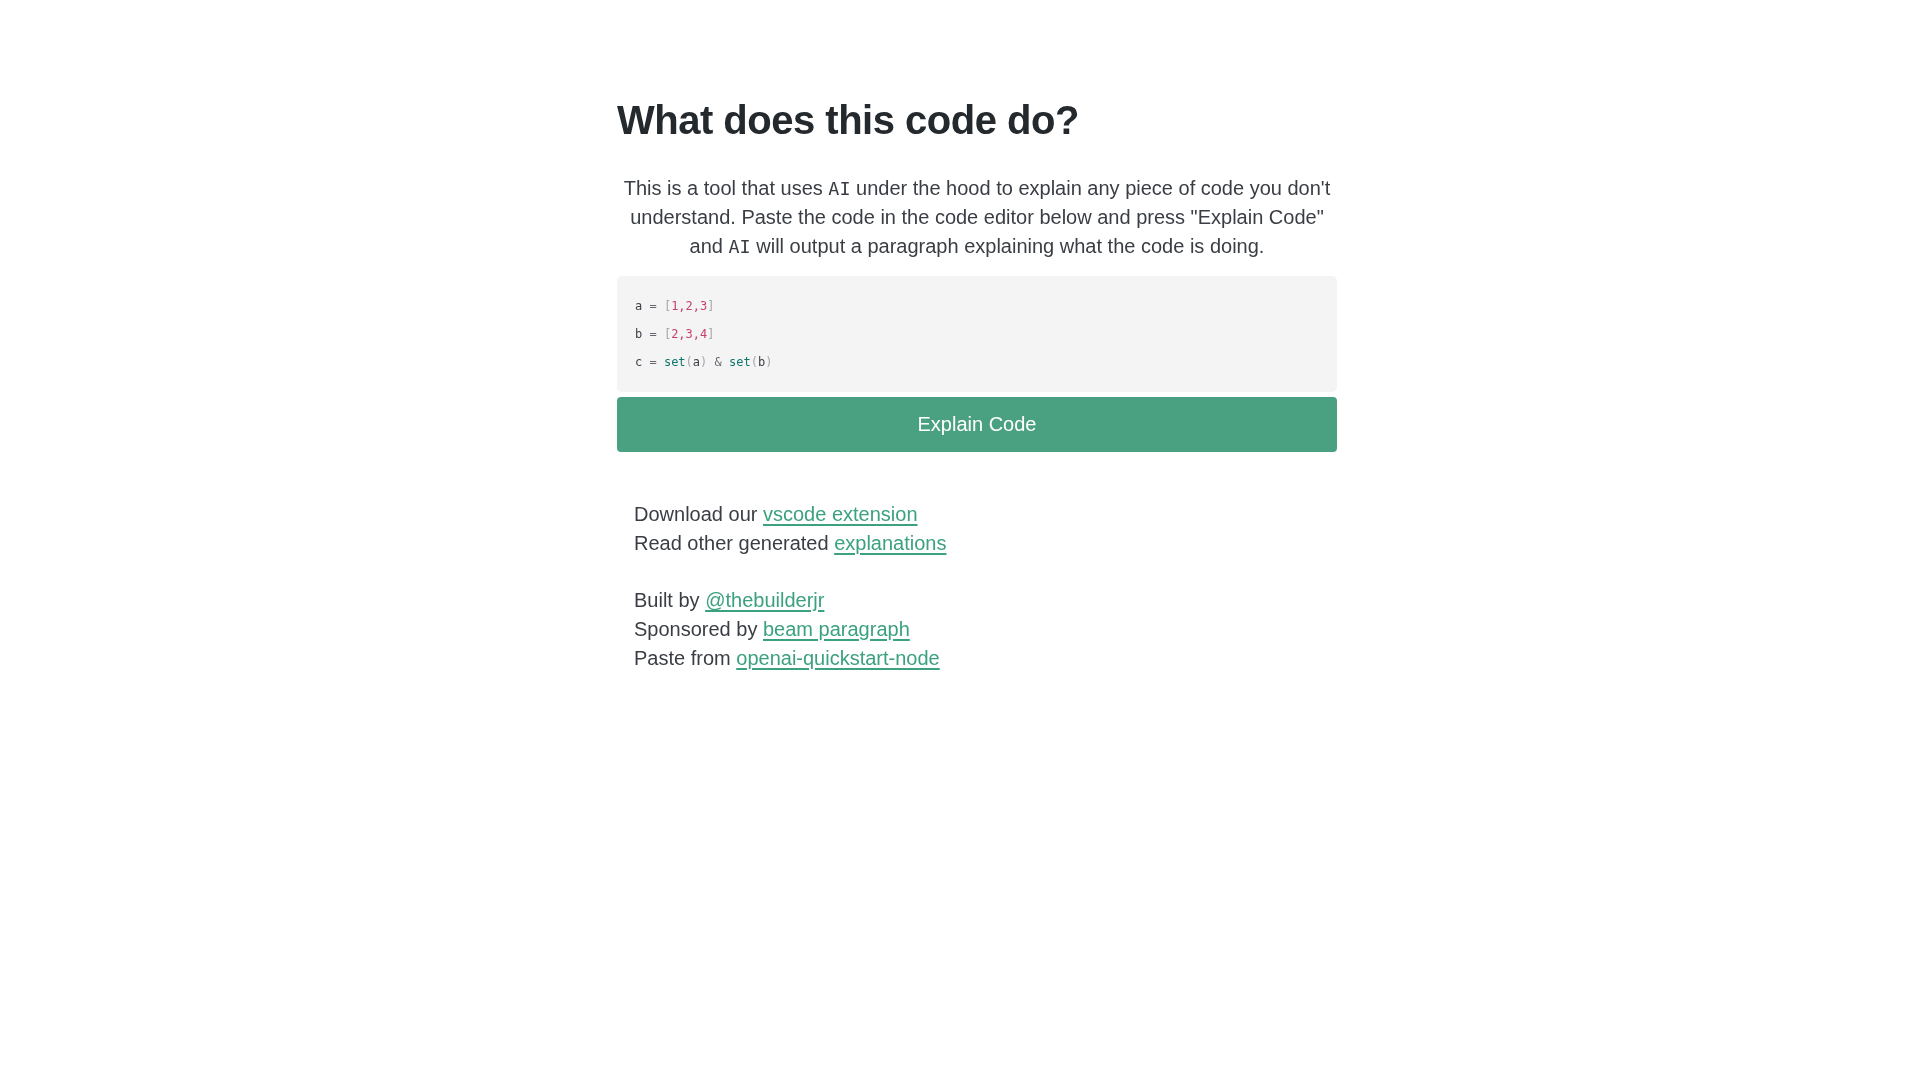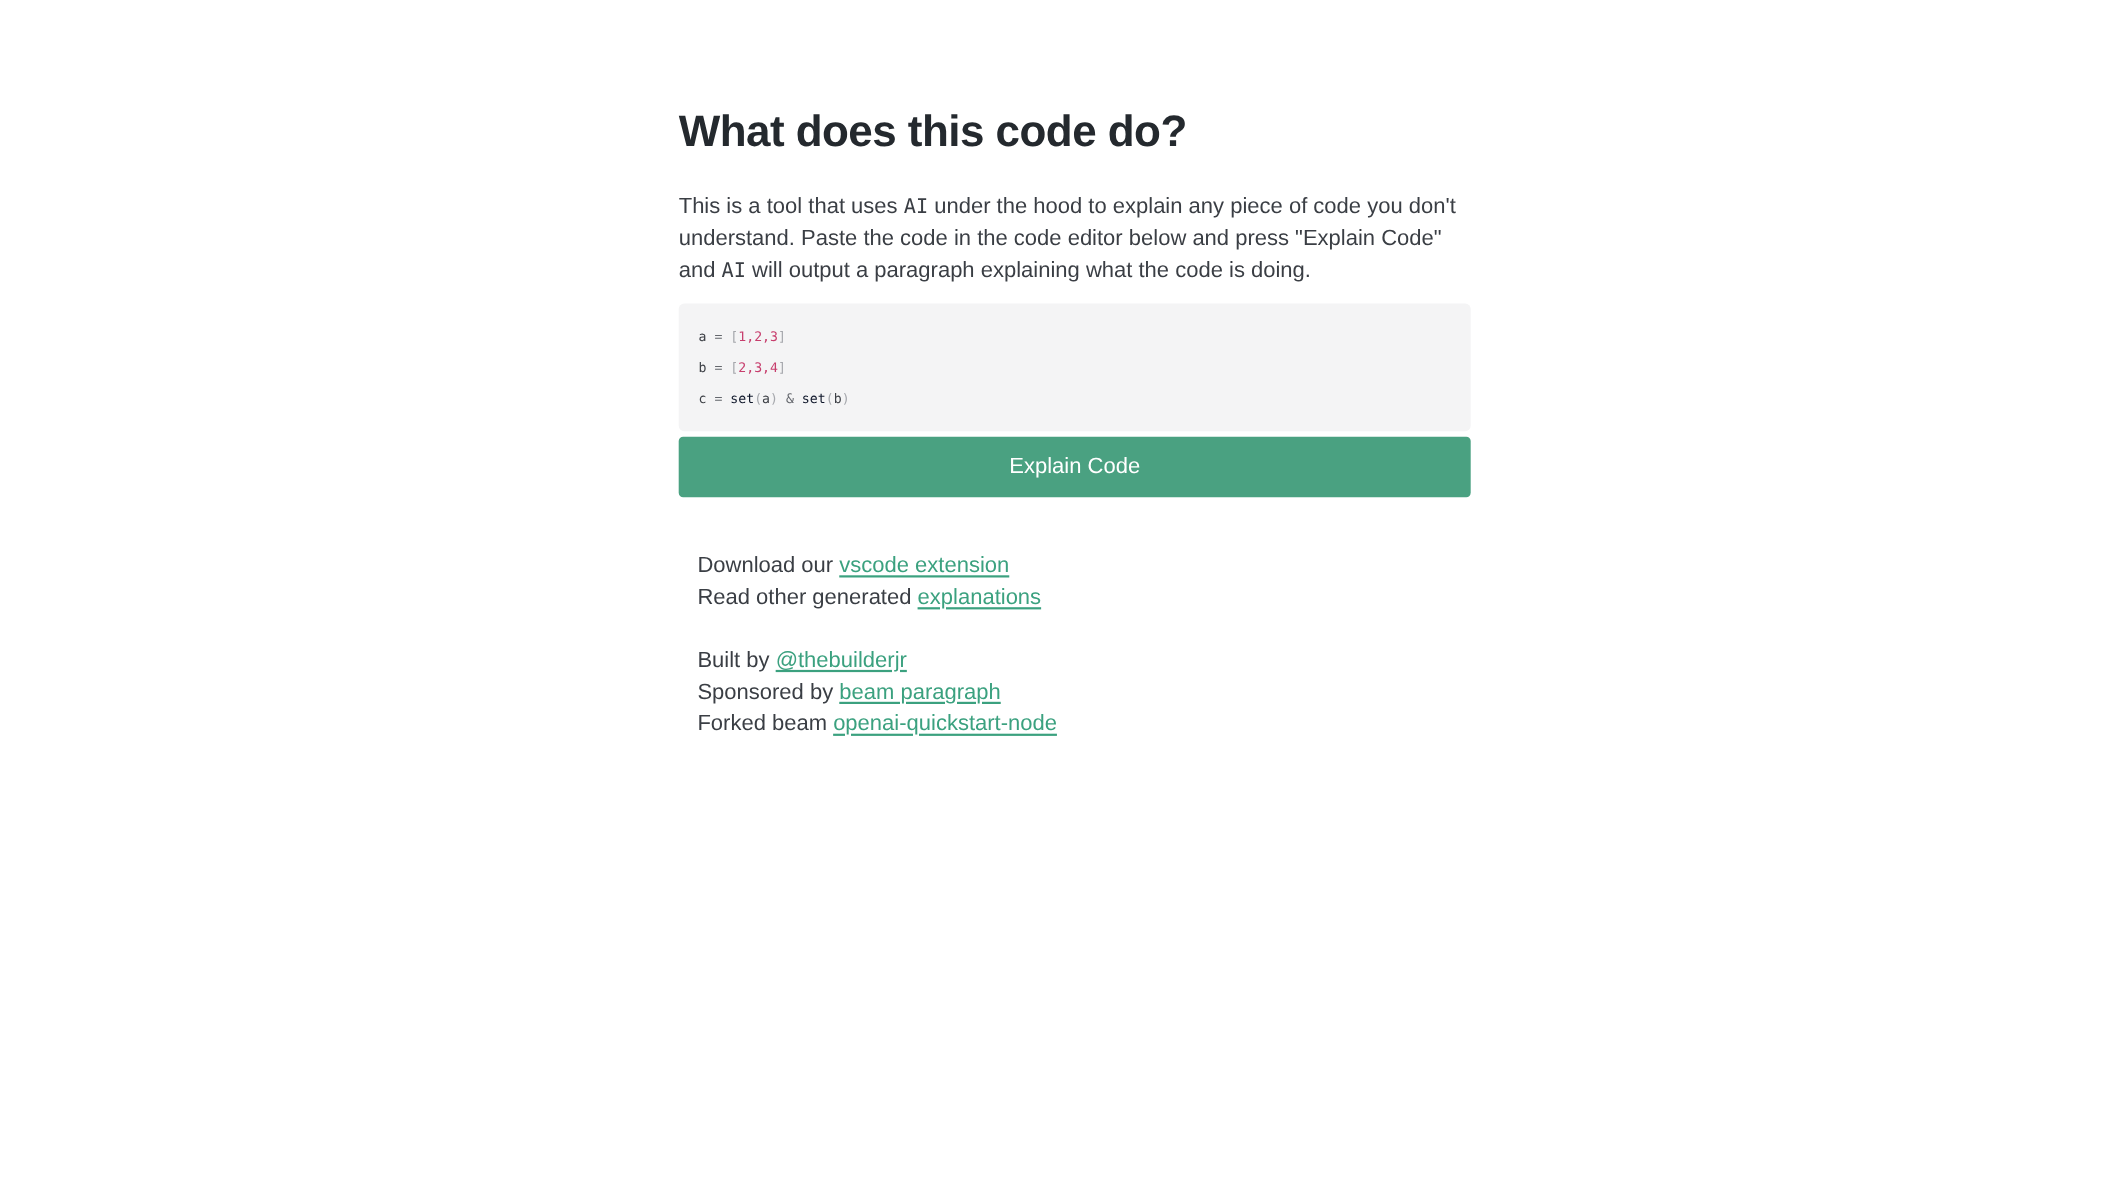--- a/index.html
+++ b/index.html
@@ -27,20 +27,21 @@
     line-height: 1.2;
     font-weight: 800;
     letter-spacing: -0.5px;
     color: #24292e;
   }
   .intro {
     margin: 30px 0 0 0;
     font-size: 20px;
     line-height: 1.44;
     color: #3a3e44;
+    text-align: center;
   }
   .mono-ai {
     font-family: "DejaVu Sans Mono", monospace;
     font-size: 0.92em;
   }
   .editor {
     margin-top: 16px;
     background: #f4f4f5;
     border-radius: 5px;
     padding: 16px 18px;
@@ -52,21 +53,21 @@
     font-family: "DejaVu Sans Mono", monospace;
     font-size: 12px;
     line-height: 28px;
     color: #3d4046;
     white-space: pre;
   }
   .tok-plain   { color: #3d4046; }
   .tok-op      { color: #64676d; }
   .tok-punct   { color: #a6a8ad; }
   .tok-num     { color: #c73e6d; }
-  .tok-builtin { color: #0f172a; margin-top: 24px; }
+  .tok-builtin { color: #0f766e; margin-top: 24px; }
   .explain-btn {
     display: block;
     width: 100%;
     margin-top: 5px;
     height: 55px;
     background: #4aa181;
     color: #ffffff;
     font-size: 20px;
     font-weight: 500;
     font-family: "Liberation Sans", sans-serif;
@@ -107,18 +108,18 @@
     <button class="explain-btn">Explain Code</button>
 
     <div class="links">
       <div class="link-block">
           <div class="link-line"><span class="plain-text">Download our </span><a href="#" class="green-link">vscode extension</a></div>
           <div class="link-line"><span class="plain-text">Read other generated </span><a href="#" class="green-link">explanations</a></div>
         </div>
       <div class="link-block">
           <div class="link-line"><span class="plain-text">Built by </span><a href="#" class="green-link">@thebuilderjr</a></div>
           <div class="link-line"><span class="plain-text">Sponsored by </span><a href="#" class="green-link">beam paragraph</a></div>
-          <div class="link-line"><span class="plain-text">Forked beam </span><a href="#" class="green-link">openai-quickstart-node</a></div>
+          <div class="link-line"><span class="plain-text">Paste from </span><a href="#" class="green-link">openai-quickstart-node</a></div>
         </div>
     </div>
 
   </main>
 </div>
 
 </body></html>

